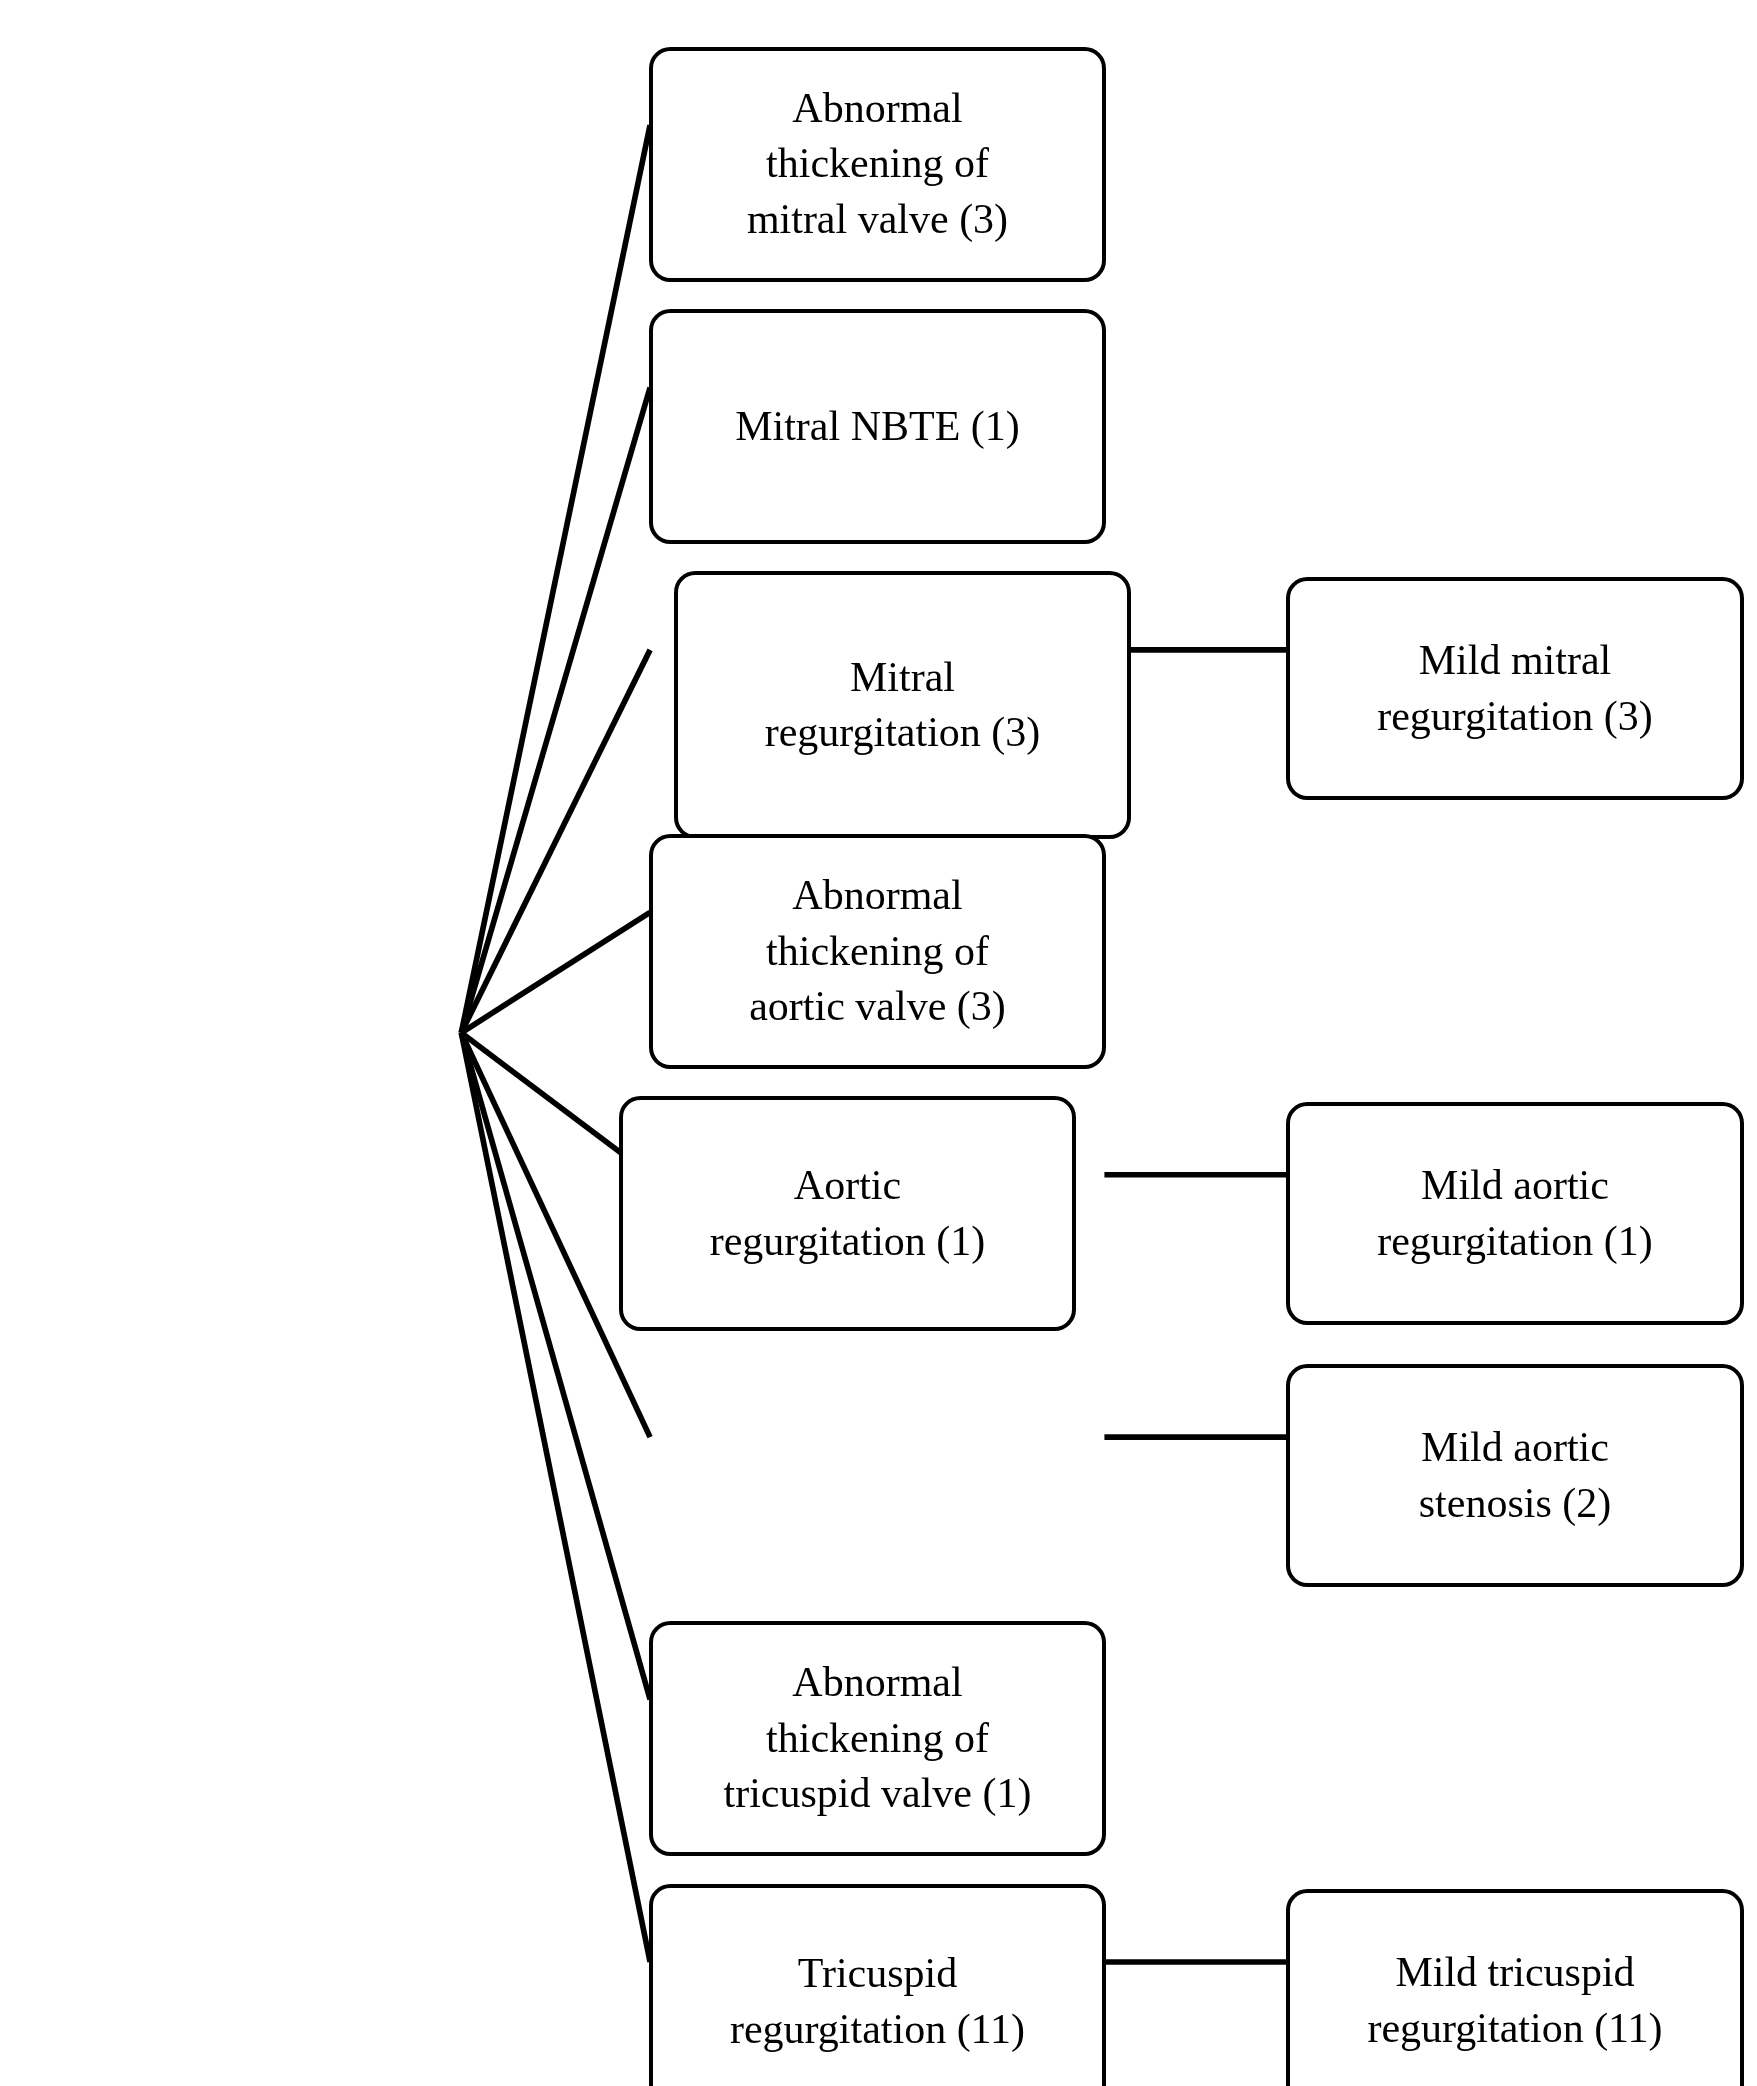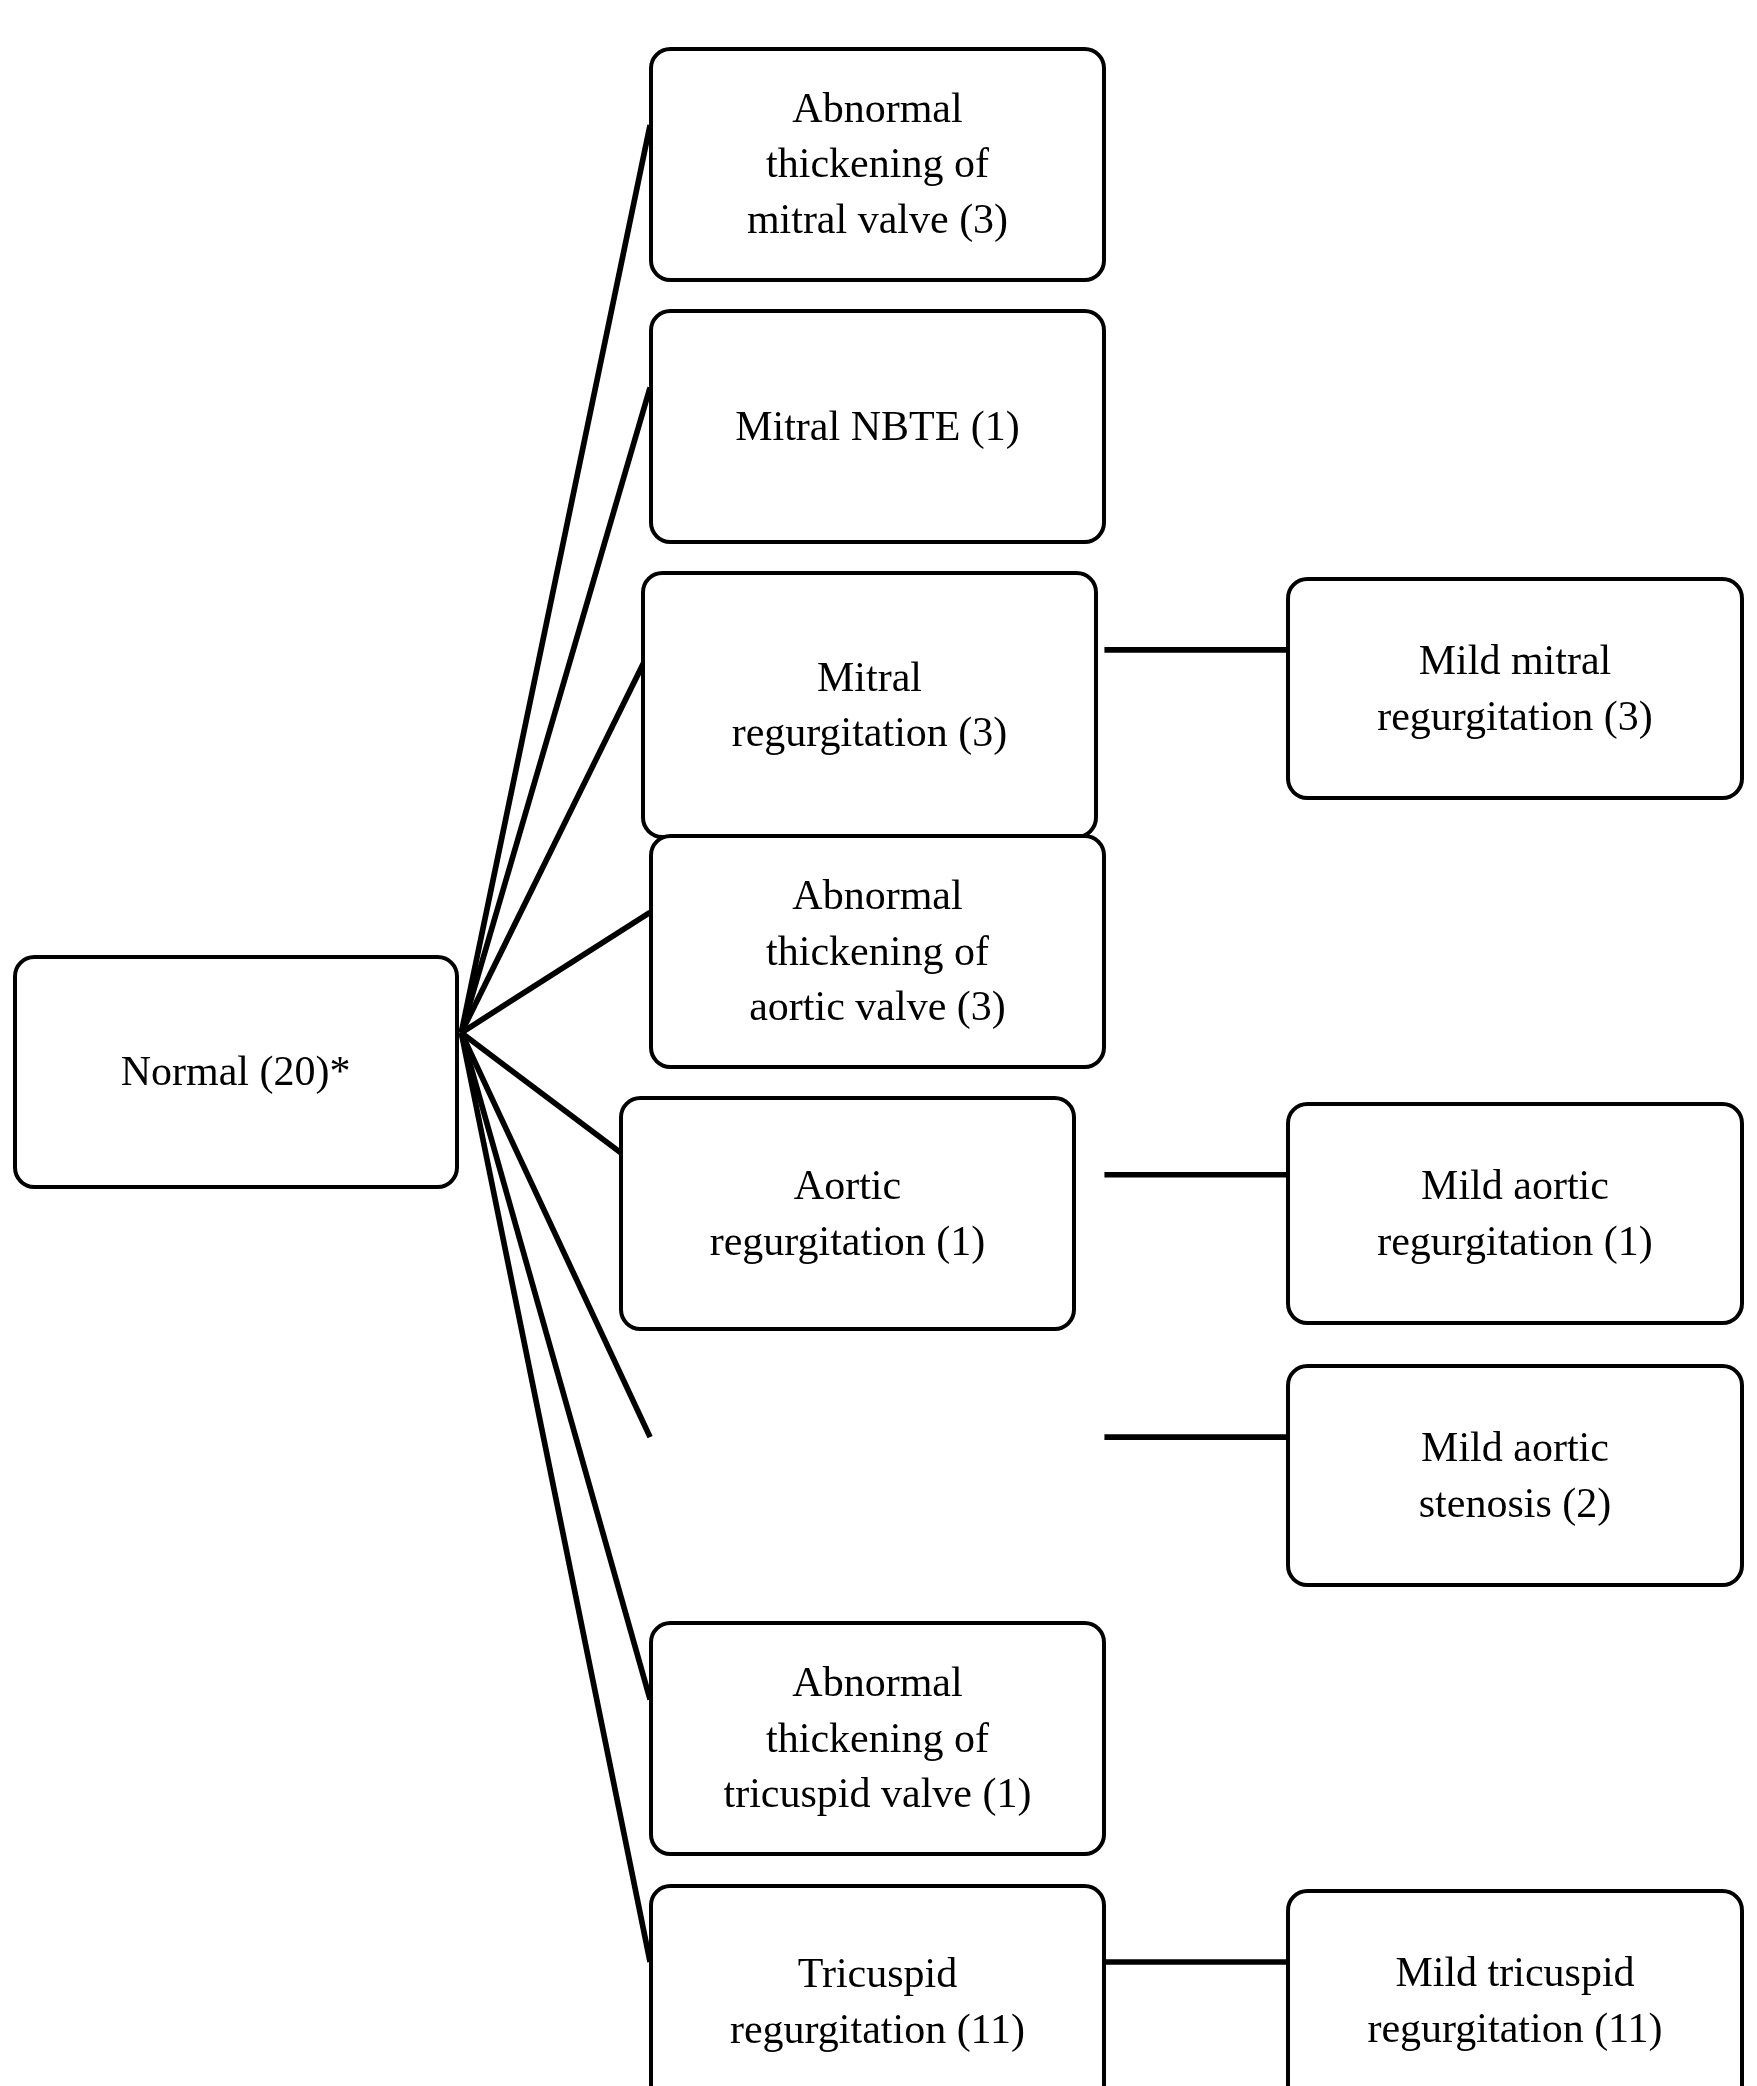--- a/index.html
+++ b/index.html
@@ -62,33 +62,30 @@
         <line x1="733" y1="1641" x2="1033" y2="3117.5"></line>
       </g>
     <g id="link-edges" stroke="#000000" stroke-width="9" fill="none">
         <line x1="1755" y1="1032.5" x2="2045" y2="1032.5"></line>
         <line x1="1755" y1="1866.5" x2="2045" y2="1866.5"></line>
         <line x1="1755" y1="2283.5" x2="2045" y2="2283.5"></line>
         <line x1="1755" y1="3117.5" x2="2045" y2="3117.5"></line>
       </g>
   </svg>
 
-  <div class="node" id="node-normal" style="left: 12.6px; top: 916px; width: 446px; height: 234px;">
-    <span class="node-text">Normal (20)*</span>
-  </div>
 
   <div class="node" style="left: 649px; top: 7.6px; width: 457px; height: 235px;">
     <span class="node-text">Abnormal
 thickening of
 mitral valve (3)</span>
   </div>
   <div class="node" style="left: 649px; top: 270px; width: 457px; height: 235px;">
     <span class="node-text">Mitral NBTE (1)</span>
   </div>
-  <div class="node" style="left: 641px; top: 532px; width: 457px; height: 268px;">
+  <div class="node" style="left: 674px; top: 532px; width: 457px; height: 268px;">
     <span class="node-text">Mitral
 regurgitation (3)</span>
   </div>
   <div class="node" style="left: 649px; top: 795px; width: 457px; height: 235px;">
     <span class="node-text">Abnormal
 thickening of
 aortic valve (3)</span>
   </div>
   <div class="node" style="left: 619px; top: 1057px; width: 457px; height: 235px;">
     <span class="node-text">Aortic

